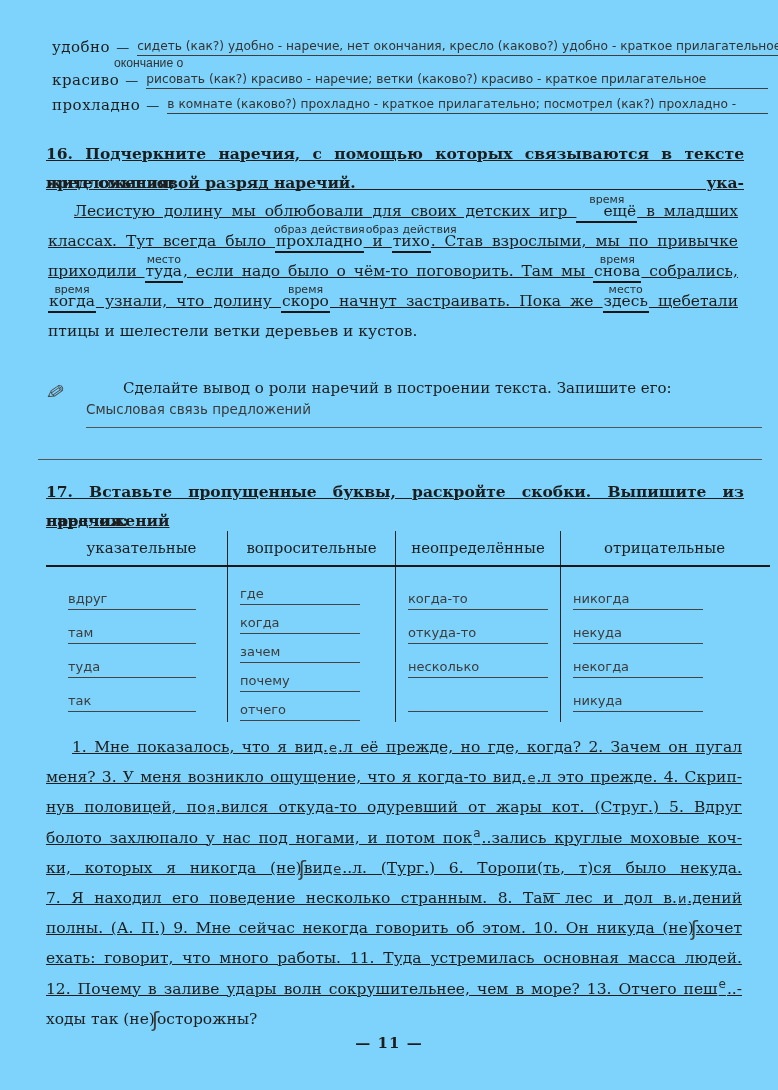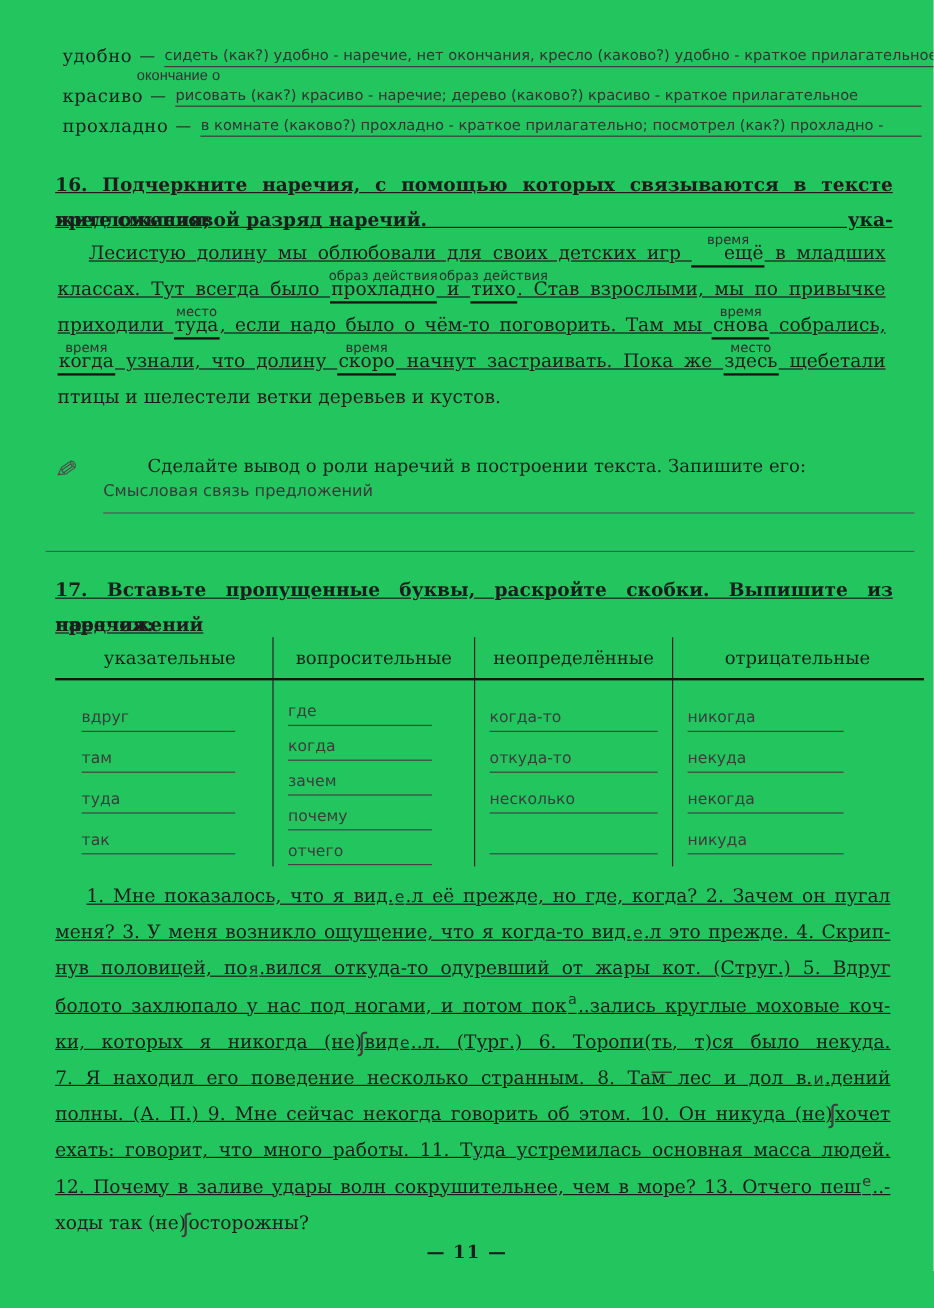--- a/index.html
+++ b/index.html
@@ -1,16 +1,16 @@
 <!DOCTYPE html>
 <html><head>
 <meta charset="utf-8">
 <style>
   html,body{margin:0;padding:0;background:#e8e8e6;}
-  .page{position:relative;width:778px;height:1090px;background:#22c55e;
+  .page{position:relative;width:778px;height:1090px;background:#7dd3fc;
         font-family:"DejaVu Serif",serif;color:#1d1d1d;overflow:hidden;margin:0 auto;}
 
   
   #topnotes{position:absolute;left:52px;top:33px;width:716px;}
   .wn-row{display:flex;align-items:flex-end;}
   .row0{height:23px}.row1{height:17px}.row2{height:25px}
   .wn-term{font-size:15px;flex:none;letter-spacing:.5px;}
   .wn-dash{flex:none;padding:0 8px 1px 6px;font-size:13px;}
   .wn-line{flex:1;font-family:"DejaVu Sans",sans-serif;font-size:12.2px;color:#333;
            white-space:nowrap;padding-bottom:2px;}
@@ -82,21 +82,21 @@
   <div id="topnotes">
       <div class="wn-row row0">
         <span class="wn-term">удобно</span>
         <span class="wn-dash">—</span>
         <div class="wn-line ruled">сидеть (как?) удобно - наречие, нет окончания, кресло (каково?) удобно - краткое прилагательное,</div>
       </div>
       <div class="wn-cont rowc0">окончание о</div>
       <div class="wn-row row1">
         <span class="wn-term">красиво</span>
         <span class="wn-dash">—</span>
-        <div class="wn-line ruled">рисовать (как?) красиво - наречие; дерево (каково?) красиво - краткое прилагательное</div>
+        <div class="wn-line ruled">рисовать (как?) красиво - наречие; ветки (каково?) красиво - краткое прилагательное</div>
       </div>
       <div class="wn-row row2">
         <span class="wn-term">прохладно</span>
         <span class="wn-dash">—</span>
         <div class="wn-line ruled">в комнате (каково?) прохладно - краткое прилагательно; посмотрел (как?) прохладно -</div>
       </div>
     </div>
   <div id="ex16t">
       <div class="hline j">16. Подчеркните наречия, с помощью которых связываются в тексте предложения; ука-</div>
       <div class="hline">жите смысловой разряд наречий.</div>

